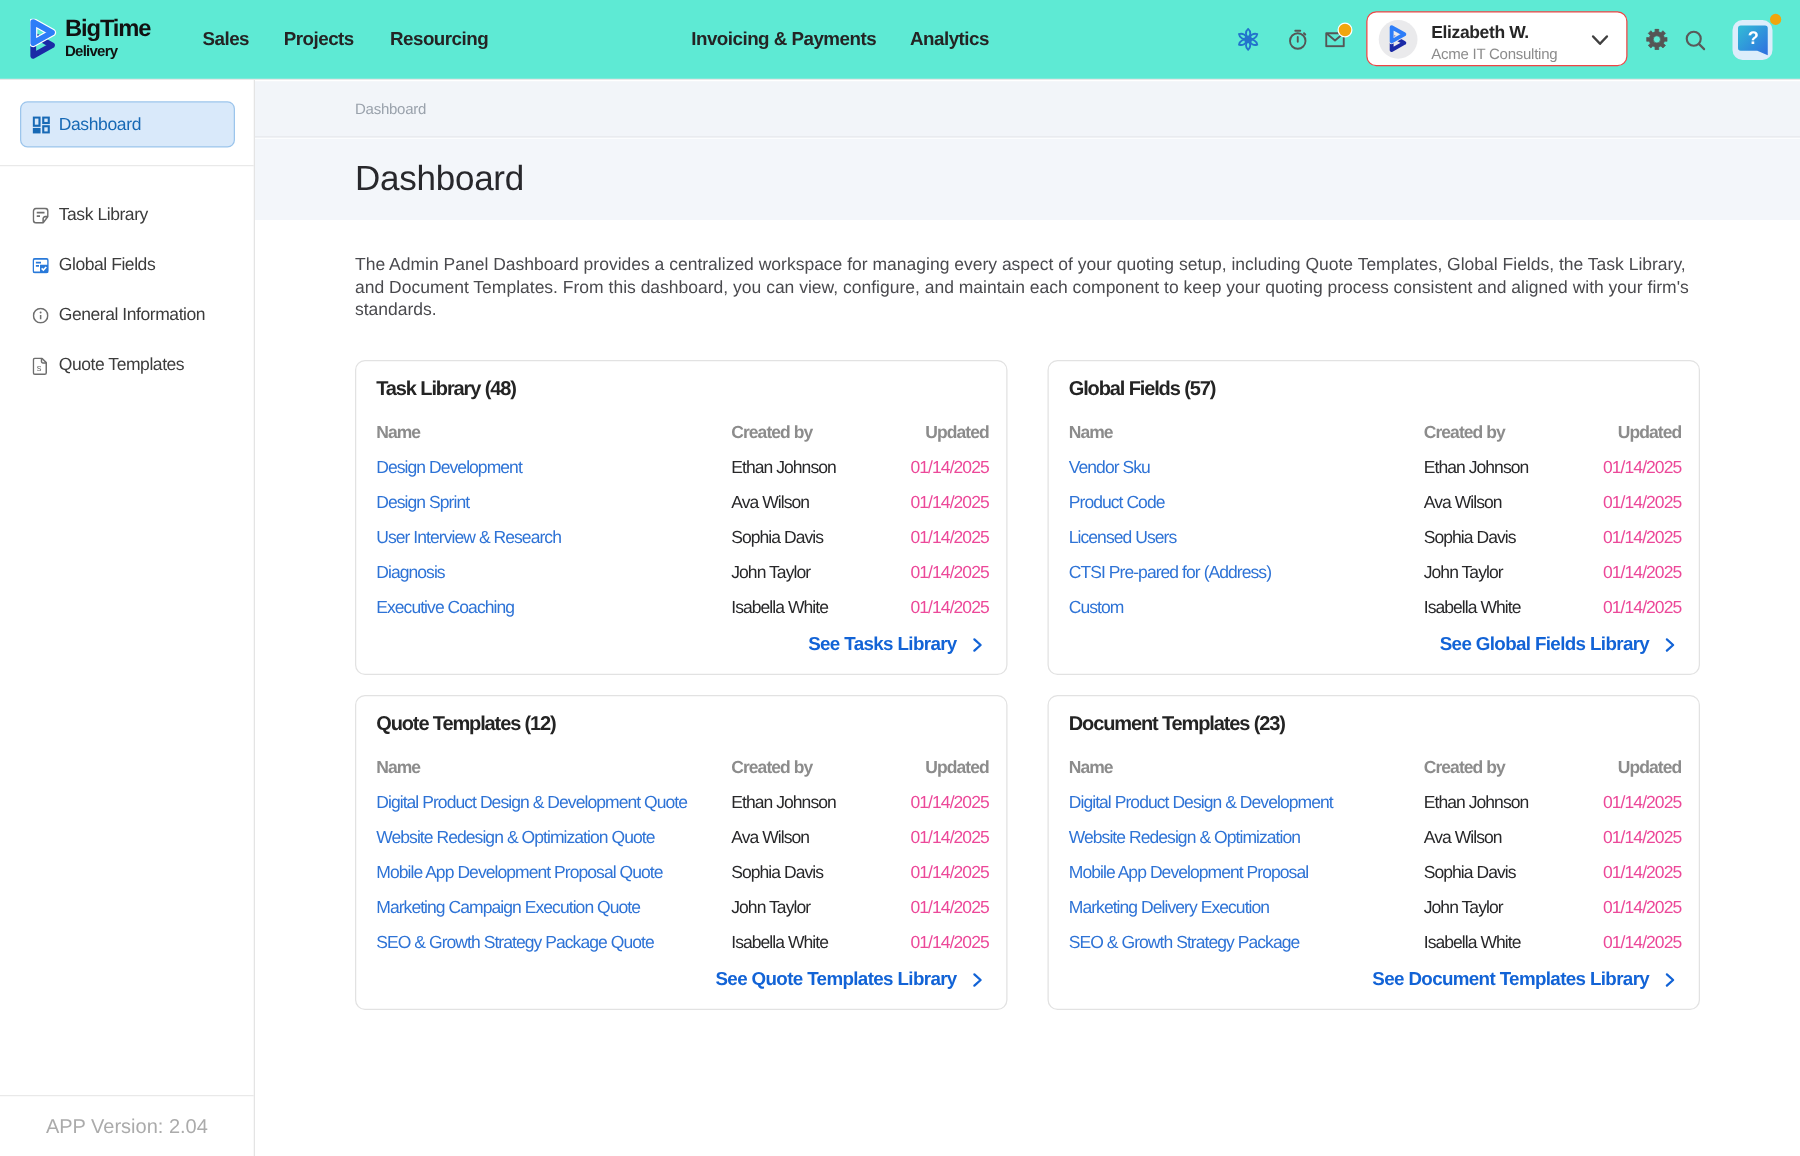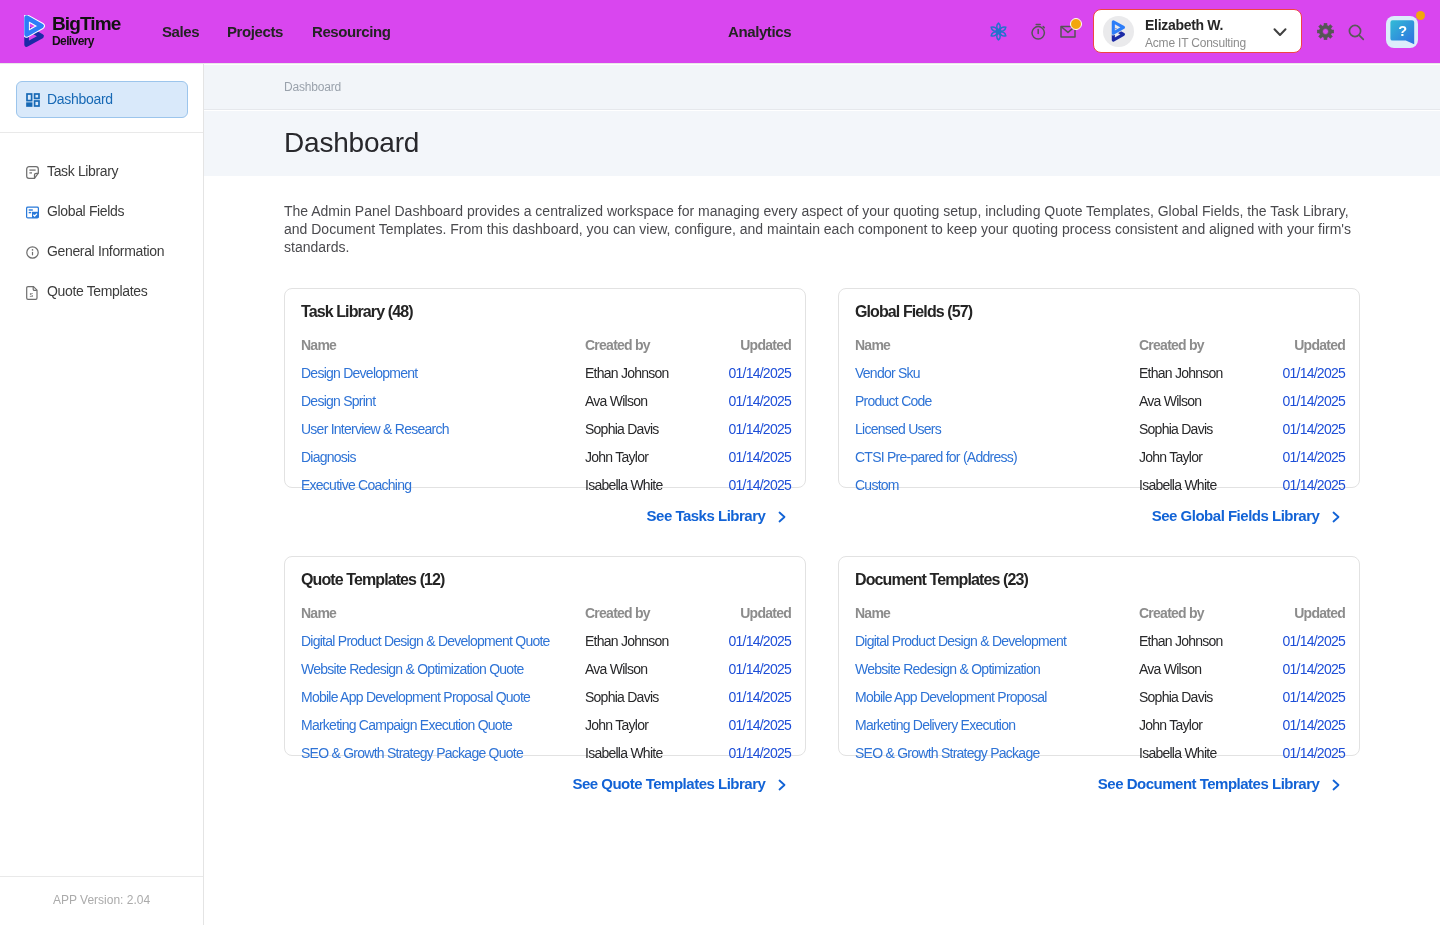--- a/index.html
+++ b/index.html
@@ -1,19 +1,19 @@
 <!DOCTYPE html>
 <html><head>
 <meta charset="utf-8">
 <style>
 * { margin:0; padding:0; box-sizing:border-box; }
 html,body { width:1440px; height:925px; background:#fff; font-family:"Liberation Sans", sans-serif; overflow:hidden; }
 .abs { position:absolute; }
 
-#header { position:absolute; left:0; top:0; width:1440px; height:64px; background:#d946ef; border-bottom:1px solid #E8E8E8; z-index:5; }
+#header { position:absolute; left:0; top:0; width:1440px; height:64px; background:#5eead4; border-bottom:1px solid #E8E8E8; z-index:5; }
 .navitem { position:absolute; top:0; height:64px; line-height:64px; font-size:15px; font-weight:bold; color:#242424; letter-spacing:-0.4px; white-space:nowrap; }
 #logo-big { position:absolute; left:52px; top:13px; font-size:19px; font-weight:bold; color:#111; letter-spacing:-0.9px; }
 #logo-del { position:absolute; left:52px; top:34px; font-size:12px; font-weight:bold; color:#111; letter-spacing:-0.6px; }
 
 #userbox { position:absolute; left:1093px; top:9px; width:209px; height:44px; border:1px solid #ef4444; border-radius:8px; background:#fff; }
 #avatar { position:absolute; left:9px; top:6px; width:31px; height:31px; border-radius:50%; background:#EAEAEC; }
 #uname { position:absolute; left:51px; top:7px; font-size:14px; font-weight:bold; color:#262626; letter-spacing:-0.3px; }
 #uorg { position:absolute; left:51px; top:26px; font-size:12px; color:#8C8C8C; letter-spacing:-0.2px; }
 
 #help { position:absolute; left:1386px; top:16px; width:32px; height:32px; border-radius:8px; background:#DCEDFB; }
@@ -21,54 +21,55 @@
 #maildot { position:absolute; left:1070px; top:18px; width:12px; height:12px; border-radius:50%; background:#F2A60D; border:1px solid #fff; }
 
 #sidebar { position:absolute; left:0; top:64px; width:204px; height:861px; background:#fff; border-right:1px solid #E4E4E4; }
 #dash-sel { position:absolute; left:16px; top:17px; width:172px; height:37px; background:#D9E9FA; border:1px solid #9CC5EC; border-radius:6px; }
 #dash-sel span { position:absolute; left:30px; top:9px; font-size:14px; color:#1769B5; letter-spacing:-0.3px; }
 #side-sep { position:absolute; left:0px; top:68px; width:203px; border-top:1px solid #E9E9E9; }
 .sitem { position:absolute; left:0; width:204px; height:40px; }
 .sitem .lbl { position:absolute; left:47px; top:11px; font-size:14px; color:#3C3C3C; letter-spacing:-0.35px; }
 .sitem svg { position:absolute; left:26px; top:14px; }
 #side-sep2 { position:absolute; left:0px; top:812px; width:203px; border-top:1px solid #E9E9E9; }
-#appver { position:absolute; left:0; top:829px; width:203px; text-align:center; font-size:12px; color:#ABABAB; }
+#appver { position:absolute; left:0; top:829px; width:203px; text-align:center; font-size:16px; color:#ABABAB; }
 
 #crumbbar { position:absolute; left:204px; top:65px; width:1236px; height:45px; background:#F2F5F9; border-bottom:1px solid #E6E8EC; }
 #crumbbar span { position:absolute; left:80px; top:15px; font-size:12px; color:#9AA2AC; letter-spacing:-0.2px; }
 #headband { position:absolute; left:204px; top:111px; width:1236px; height:65px; background:#F3F6FA; }
 #headband h1 { position:absolute; left:80px; top:16px; font-size:28px; font-weight:normal; color:#28282C; letter-spacing:-0.2px; }
 #para { position:absolute; left:284px; top:202px; width:1090px; font-size:14px; line-height:18px; color:#4A4A4E; letter-spacing:0px; }
 
-.card { position:absolute; width:522px; height:200px; background:#fff; border:1px solid #E2E2E2; border-radius:8px;text-decoration:underline; }
+.card { position:absolute; width:522px; height:252px; background:#fff; border:1px solid #E2E2E2; border-radius:8px;text-decoration:underline; }
 .card h2 { position:absolute; left:16px; top:14px; font-size:16px; font-weight:bold; color:#242424; letter-spacing:-0.9px; }
 .tbl { position:absolute; left:16px; top:42px; width:490px; }
 .trow { position:relative; height:28px; }
 .trow .c1 { position:absolute; left:0; top:6px; font-size:14px; letter-spacing:-0.75px; white-space:nowrap; }
 .trow .c2 { position:absolute; left:284px; top:6px; font-size:14px; letter-spacing:-0.75px; color:#28282A; white-space:nowrap; }
-.trow .c3 { position:absolute; right:0; top:6px; font-size:14px; letter-spacing:-0.75px; color:#1d4ed8; white-space:nowrap; }
+.trow .c3 { position:absolute; right:0; top:6px; font-size:14px; letter-spacing:-0.75px; color:#ec4899; white-space:nowrap; }
 .thead .c1, .thead .c2, .thead .c3 { font-weight:bold; color:#8C8C8C; }
 .trow a { color:#2E73D6; text-decoration:none; }
 .seelink { position:absolute; right:16px; top:218px; font-size:15px; font-weight:bold; color:#1263D6; letter-spacing:-0.5px; }
 .seelink svg { vertical-align:-2px; margin-left:7px; }
 </style>
 </head>
 <body>
 
 <div id="header">
   <svg class="abs" style="left:24px;top:15px" width="22" height="34" viewBox="0 0 22 34">
     <path d="M2.6 12.8 L17.6 21.2 L2.6 29.6 Z" fill="none" stroke="#1B2AA6" stroke-width="4.6" stroke-linejoin="round"></path>
     <path d="M2.6 2.6 L17.6 11 L2.6 19.4 Z" fill="none" stroke="#fff" stroke-width="6.6" stroke-linejoin="round"></path>
     <path d="M2.6 2.6 L17.6 11 L2.6 19.4 Z" fill="none" stroke="#2D7DF8" stroke-width="4.6" stroke-linejoin="round"></path>
   </svg>
   <div id="logo-big">BigTime</div>
   <div id="logo-del">Delivery</div>
   <div class="navitem" style="left:162px">Sales</div>
   <div class="navitem" style="left:227px">Projects</div>
   <div class="navitem" style="left:312px">Resourcing</div>
+  <div class="navitem" style="left:553px">Invoicing &amp; Payments</div>
   <div class="navitem" style="left:728px">Analytics</div>
 
   <svg class="abs" style="left:989.5px;top:22px" width="17" height="19" viewBox="0 0 17 19">
     <g fill="none" stroke="#2272CC" stroke-width="1.5" transform="translate(8.5 9.5)">
       <path d="M0 -1 C -2.3 -3 -2.3 -6.6 0 -8.4 C 2.3 -6.6 2.3 -3 0 -1 Z"></path>
       <path d="M0 -1 C -2.3 -3 -2.3 -6.6 0 -8.4 C 2.3 -6.6 2.3 -3 0 -1 Z" transform="rotate(60)"></path>
       <path d="M0 -1 C -2.3 -3 -2.3 -6.6 0 -8.4 C 2.3 -6.6 2.3 -3 0 -1 Z" transform="rotate(120)"></path>
       <path d="M0 -1 C -2.3 -3 -2.3 -6.6 0 -8.4 C 2.3 -6.6 2.3 -3 0 -1 Z" transform="rotate(180)"></path>
       <path d="M0 -1 C -2.3 -3 -2.3 -6.6 0 -8.4 C 2.3 -6.6 2.3 -3 0 -1 Z" transform="rotate(240)"></path>
       <path d="M0 -1 C -2.3 -3 -2.3 -6.6 0 -8.4 C 2.3 -6.6 2.3 -3 0 -1 Z" transform="rotate(300)"></path>

